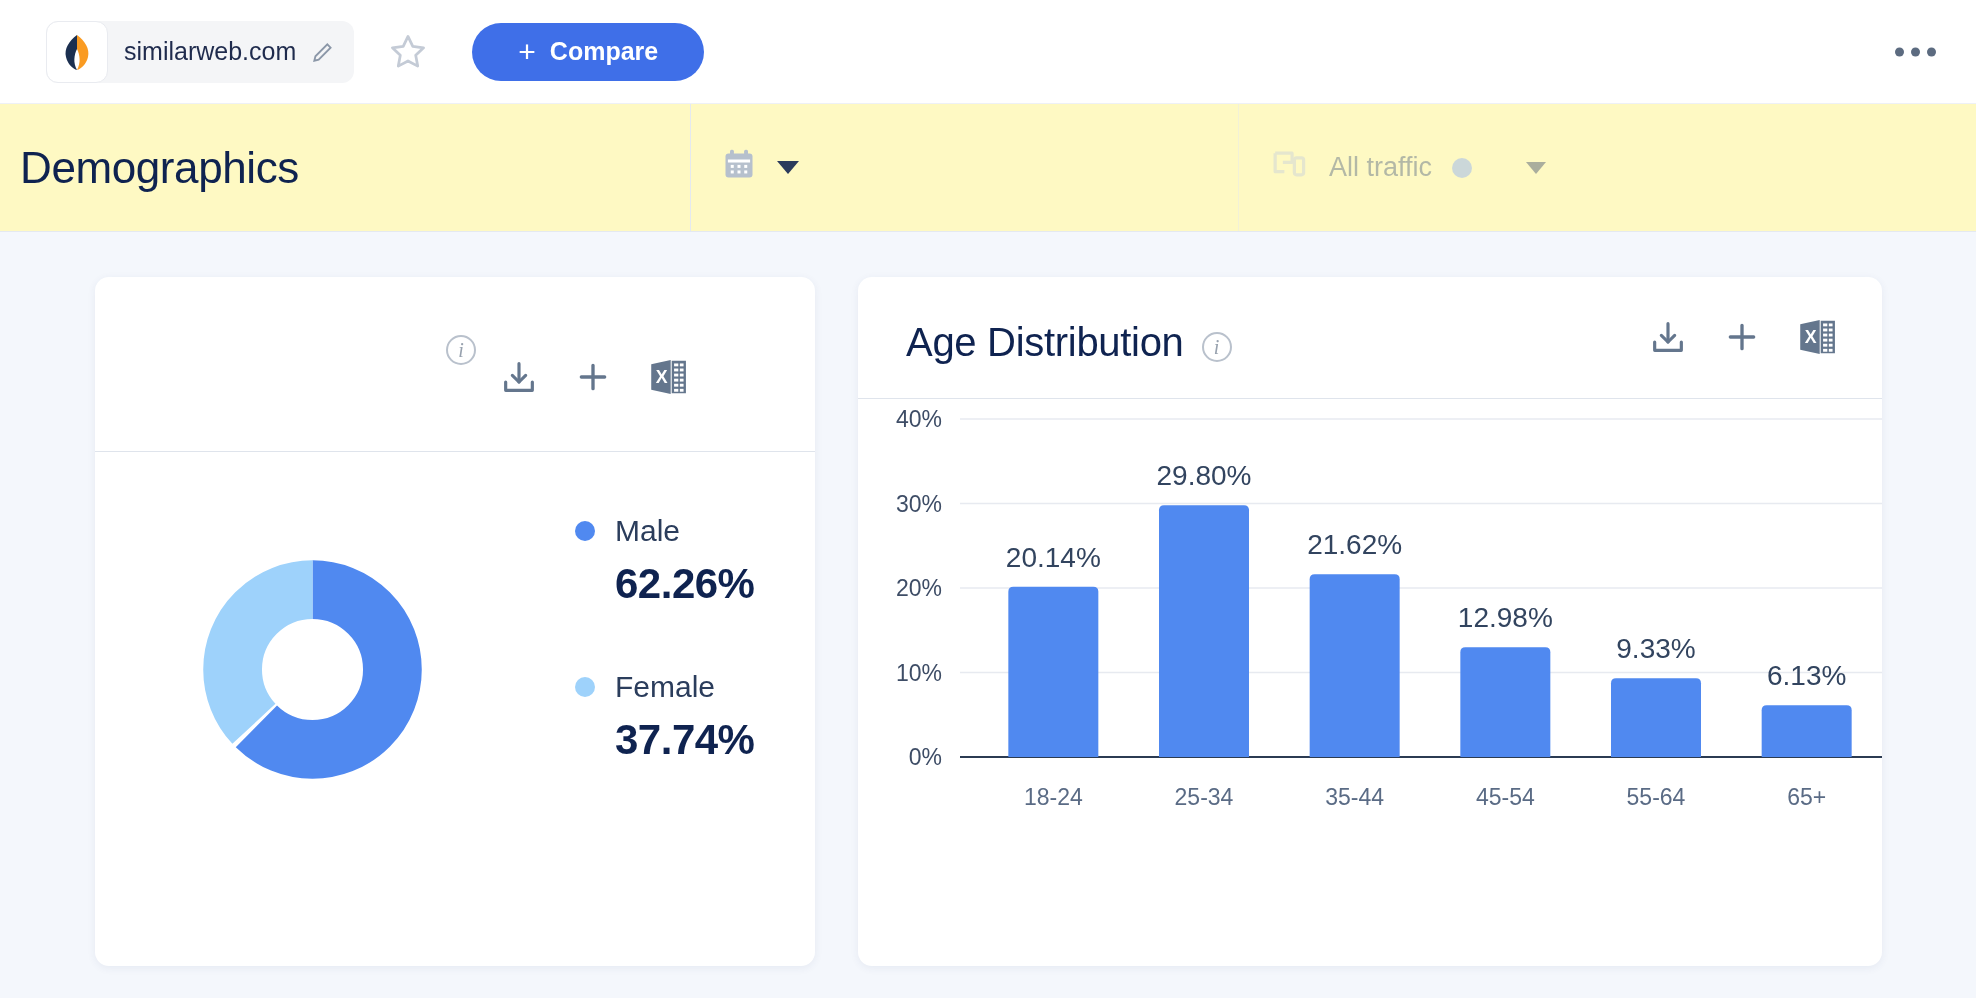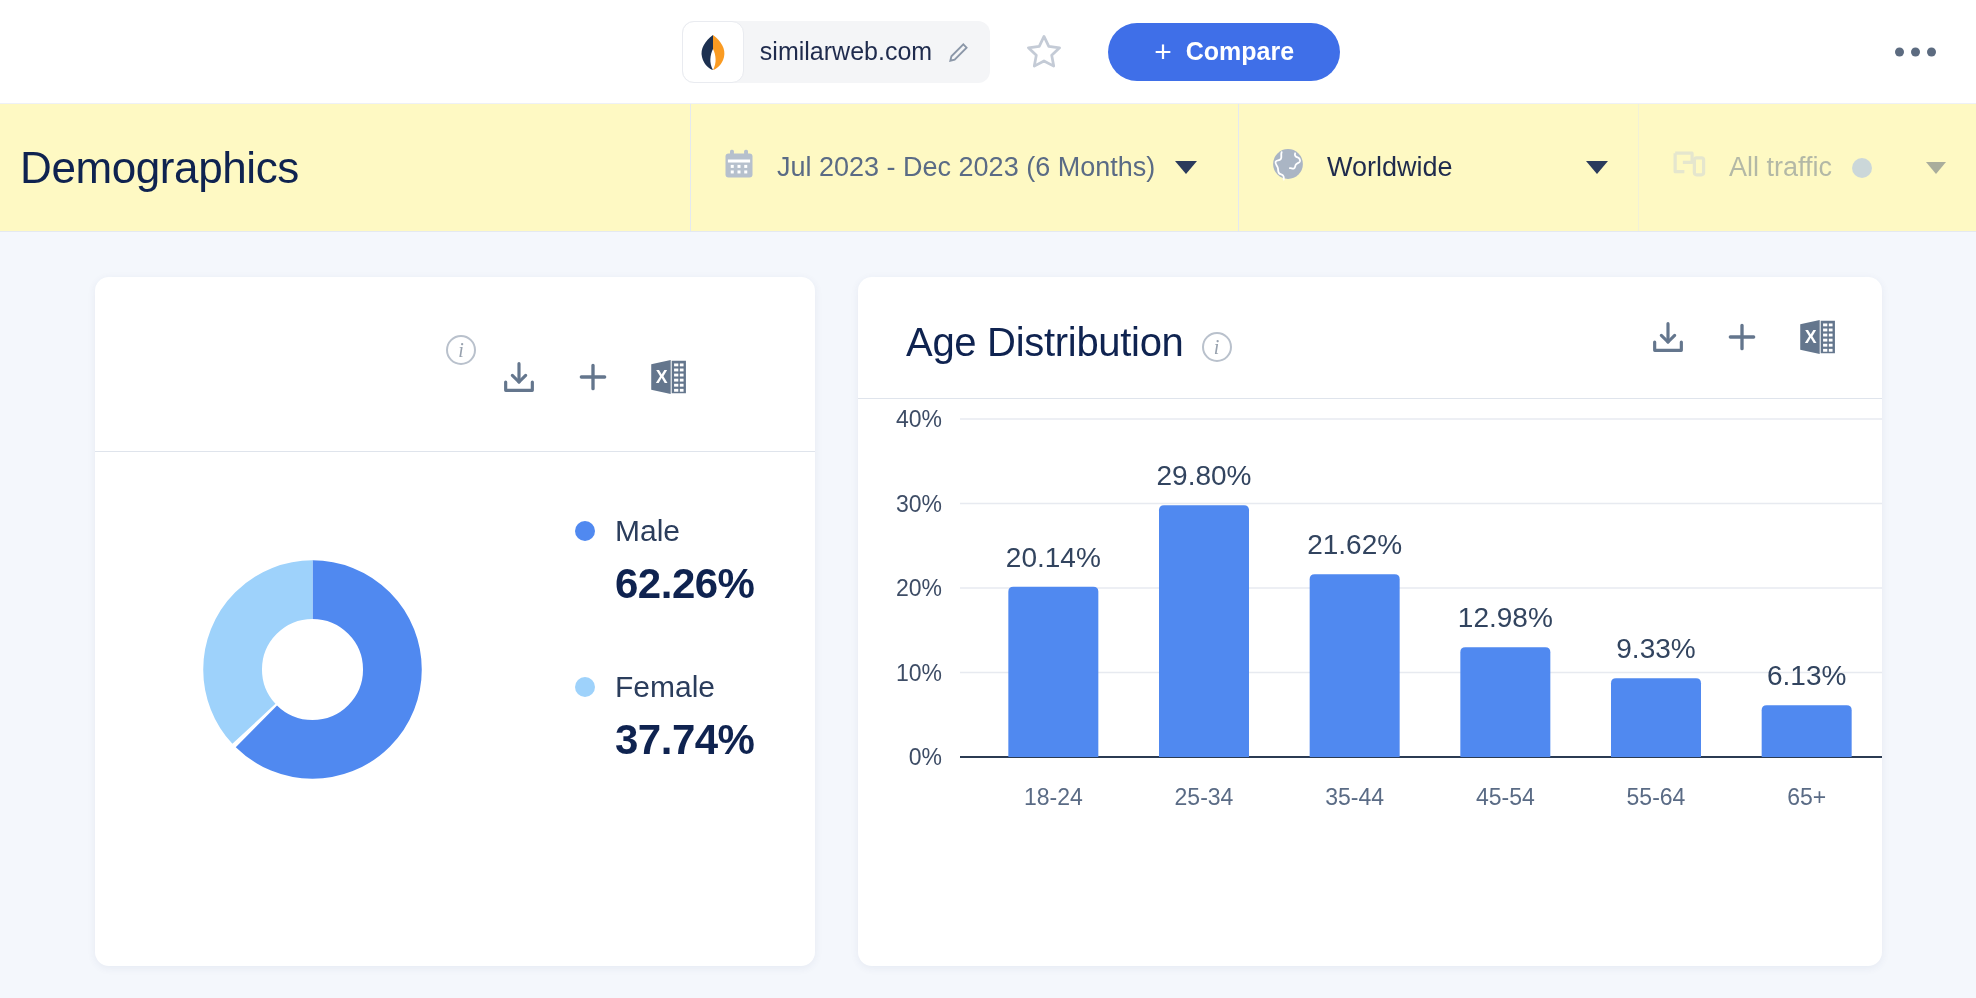--- a/index.html
+++ b/index.html
@@ -9,21 +9,21 @@
     background: #ffffff;
     overflow: hidden;
   }
 
   
   .topbar {
     position: absolute; left: 0; top: 0;
     width: 1976px; height: 104px;
     background: #ffffff;
     border-bottom: 1px solid #eef1f6;
-    display: flex; align-items: center; justify-content: center;
+    display: flex; align-items: center;
   }
   .site-chip {
     display: flex; align-items: center;
     margin-left: 46px;
     height: 62px;
     background: #f4f5f7;
     border-radius: 12px;
     padding-right: 18px;
   }
   .site-favicon {
@@ -223,36 +223,23 @@
         <g fill="#ffffff">
           <rect x="6.5" y="12.6" width="2" height="2"></rect>
             <rect x="11" y="12.6" width="2" height="2"></rect>
             <rect x="15.5" y="12.6" width="2" height="2"></rect>
           <rect x="6.5" y="16.3" width="2" height="2"></rect>
             <rect x="11" y="16.3" width="2" height="2"></rect>
             <rect x="15.5" y="16.3" width="2" height="2"></rect>
         </g>
       </svg>
     </span>
-    <span>Jul 2023 - Dec 2023 (6 Months)</span>
     <span class="caret"></span>
   </div>
 
-  <div class="filter-item geo">
-    <span class="geo-left">
-      <span>
-        <svg width="38" height="38" viewBox="0 0 24 24" fill="#aab5c4">
-          <circle cx="12" cy="12" r="9.4"></circle>
-          <path d="M8 4.5c-.8 2 .4 3.2-.6 4.4-1 1.2-2.6.3-3.2 1.6-.6 1.3.8 2.4 1.3 3.7.5 1.3 0 2.6.8 3.6.8 1 2 .6 2.7 1.6.6.8.3 2 .3 2.4M16.5 5.2c-.6 1.6.6 2.3 1.6 2.6 1 .3 1.8 1.5 1.4 2.6-.4 1-1.6 1-2.4 1.8-.8.8-.3 2.2-1.3 2.6-1 .4-1.8-.5-2.6-.2" fill="none" stroke="#ffffff" stroke-width="1.15" stroke-linecap="round"></path>
-        </svg>
-      </span>
-      <span>Worldwide</span>
-    </span>
-    <span class="caret"></span>
-  </div>
 
   <div class="filter-item traffic">
     <span class="traffic-left">
       <span>
         <svg width="40" height="40" viewBox="0 0 26 26" fill="none" stroke="#c8d0dc" stroke-width="2.1" stroke-linejoin="round">
           <path d="M4 6h11v6H9"></path>
           <path d="M4 6v12h6"></path>
           <rect x="16.5" y="9" width="6" height="11" rx="1.4"></rect>
         </svg>
       </span>

